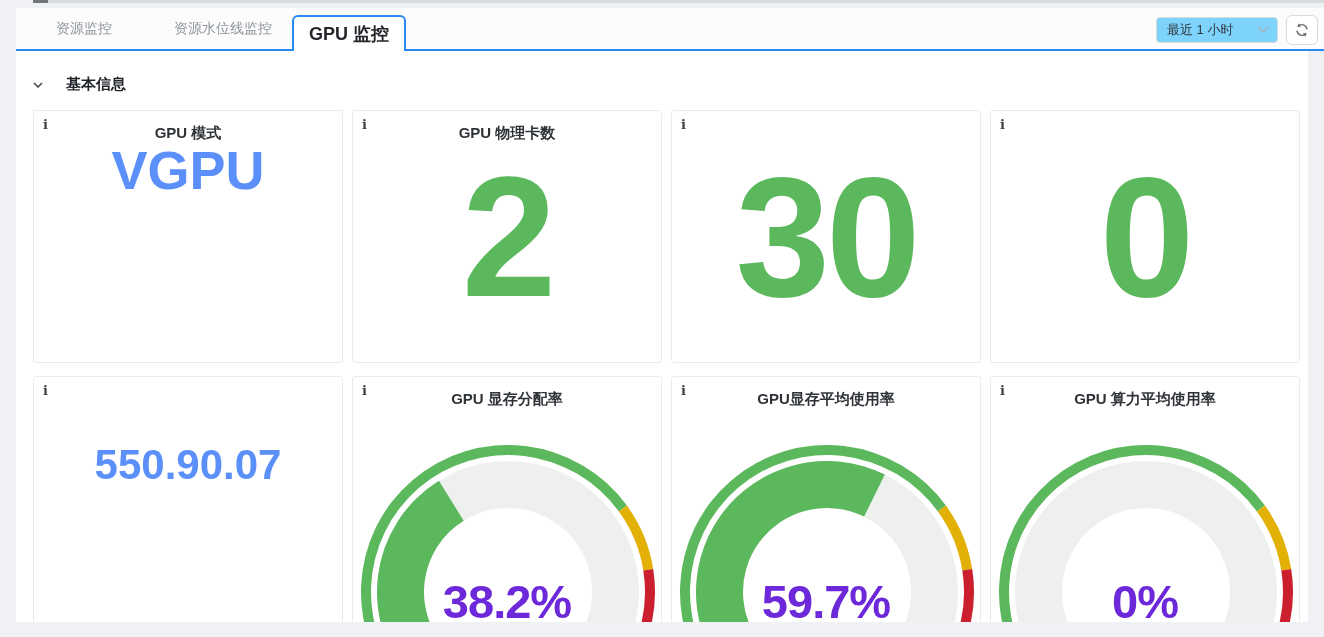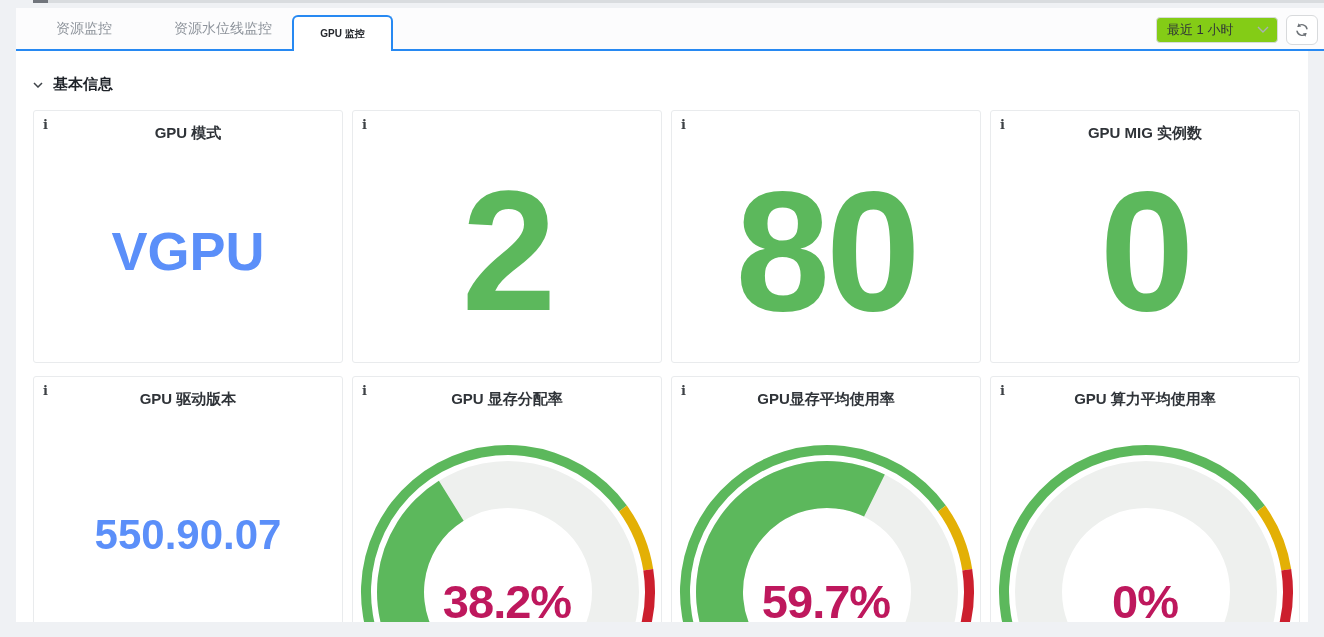--- a/index.html
+++ b/index.html
@@ -9,49 +9,49 @@
   .top-strip-dark { position:absolute; left:33px; top:0; width:15px; height:3px; background:#71757c; }
 
   .panel { position:absolute; left:16px; top:8px; width:1308px; height:614px; background:#ffffff; overflow:hidden; }
 
   
   .tabbar { position:relative; height:43px; background:#fcfcfd; }
   .tab-line { position:absolute; left:0; right:0; bottom:0; height:2px; background:#2789f2; z-index:1; }
   .tab-plain { position:absolute; top:0; height:41px; line-height:41px; font-size:14px; color:#8d939b; cursor:pointer; white-space:nowrap; }
   .tab-plain.t1 { left:40px; }
   .tab-plain.t2 { left:158px; }
-  .tab-active { position:absolute; left:276px; top:7px; width:101px; height:36px; z-index:2;
+  .tab-active { position:absolute; left:276px; top:7px; width:114px; height:36px; z-index:2;
     background:#fff; border:2px solid #2789f2; border-bottom:none; border-radius:6px 6px 0 0;
-    display:flex; align-items:center; justify-content:center; font-size:10px; font-weight:600; color:#23262b; cursor:pointer; }
+    display:flex; align-items:center; justify-content:center; font-size:18px; font-weight:600; color:#23262b; cursor:pointer; }
   .controls { position:absolute; right:6px; top:0; height:43px; display:flex; align-items:center; gap:8px; z-index:3; }
-  .select { width:122px; height:26px; background:#84cc16; border:1px solid #d8dadc; border-radius:4px;
+  .select { width:122px; height:26px; background:#7dd3fc; border:1px solid #d8dadc; border-radius:4px;
     display:flex; align-items:center; font-size:13px; color:#2f3338; padding:0 8px 0 10px; cursor:pointer; }
   .select .sel-val { flex:1; white-space:nowrap; }
   .icon-btn { width:32px; height:30px; background:#fff; border:1px solid #d8dadc; border-radius:6px;
     display:flex; align-items:center; justify-content:center; cursor:pointer; }
 
   
   .content { padding:24px 7px 0 17px; }
-  .section-header { display:flex; align-items:center; gap:10px; cursor:pointer; }
+  .section-header { display:flex; align-items:center; gap:23px; cursor:pointer; }
   .section-title { font-size:15px; font-weight:700; color:#1f2329; }
   .grid { margin-top:16px; display:grid; grid-template-columns:repeat(4,310px); column-gap:9px; row-gap:13px; }
   .card { position:relative; width:310px; height:253px; background:#fff; border:1px solid #e9ebed; border-radius:3px; }
   .card-title { position:absolute; left:0; right:0; top:13px; text-align:center; font-size:15px; font-weight:600; color:#2f3338; }
   .info { position:absolute; left:9px; top:7px; font-family:"DejaVu Serif","Liberation Serif",serif;
     font-weight:700; font-size:13px; color:#3d4145; cursor:pointer; line-height:1; }
-  .card-value-area { position:absolute; inset:0; display:flex; align-items:center; justify-content:center; padding-top:28px; }
+  .card-value-area { position:absolute; inset:0; display:flex; justify-content:center; padding-top:28px; }
   .card-value-area.pt-lg { padding-top:64px; }
   .v-green { color:#5cb85c; }
   .v-blue { color:#5b8ff9; }
   .v-xl { font-size:170px; font-weight:700; letter-spacing:-4px; }
   .v-md { font-size:54px; font-weight:700; }
   .v-sm { font-size:42px; font-weight:700; }
   .gauge-svg { position:absolute; left:0; top:0; width:310px; height:253px; overflow:visible; }
   .gauge-label { position:absolute; left:0; right:0; top:197px; text-align:center;
-    font-size:47px; font-weight:700; color:#be185d; letter-spacing:-1px; }
+    font-size:47px; font-weight:700; color:#6d28d9; letter-spacing:-1px; }
   .right-gutter { position:absolute; right:0; top:43px; width:16px; bottom:0; background:#eff1f4; }
   svg { display:block; }
 </style>
 </head>
 <body>
 
 <div class="top-strip"></div>
 <div class="top-strip-dark"></div>
 
 <div class="panel">
@@ -103,43 +103,42 @@
       <div class="card">
         <span class="info">i</span>
         <div class="card-title">GPU 模式</div>
         <div class="card-value-area">
             <span class="v-blue v-md">VGPU</span>
           </div>
       </div>
 
       <div class="card">
         <span class="info">i</span>
+        <div class="card-title">GPU 物理卡数</div>
         <div class="card-value-area">
             <span class="v-green v-xl">2</span>
           </div>
       </div>
 
       <div class="card">
         <span class="info">i</span>
         <div class="card-value-area">
-            <span class="v-green v-xl">80</span>
+            <span class="v-green v-xl">30</span>
           </div>
       </div>
 
       <div class="card">
         <span class="info">i</span>
-        <div class="card-title">GPU MIG 实例数</div>
         <div class="card-value-area">
             <span class="v-green v-xl">0</span>
           </div>
       </div>
 
       <div class="card">
         <span class="info">i</span>
-        <div class="card-title">GPU 驱动版本</div>
         <div class="card-value-area pt-lg">
             <span class="v-blue v-sm">550.90.07</span>
           </div>
       </div>
 
       <div class="card">
         <span class="info">i</span>
         <div class="card-title">GPU 显存分配率</div>
         <svg class="gauge-svg" viewBox="0 0 310 253">
             <path d="M 51.06 318.94 A 147 147 0 1 1 273.93 128.60 L 265.84 134.47 A 137 137 0 1 0 58.13 311.87 Z" fill="#5cb85c"></path>

